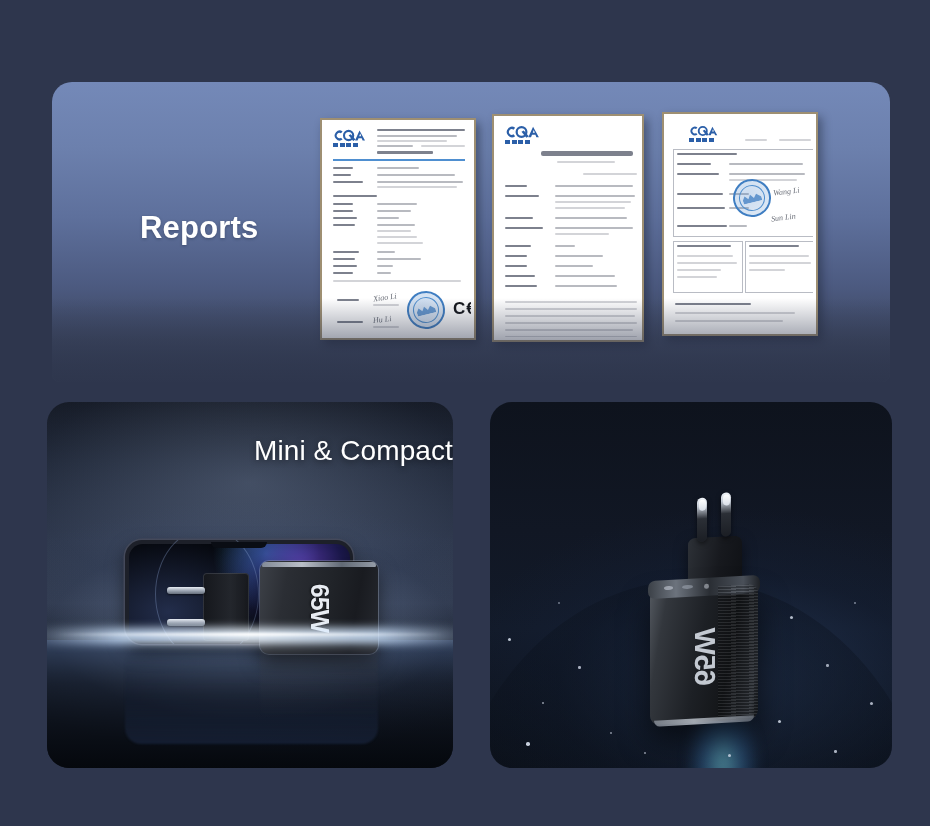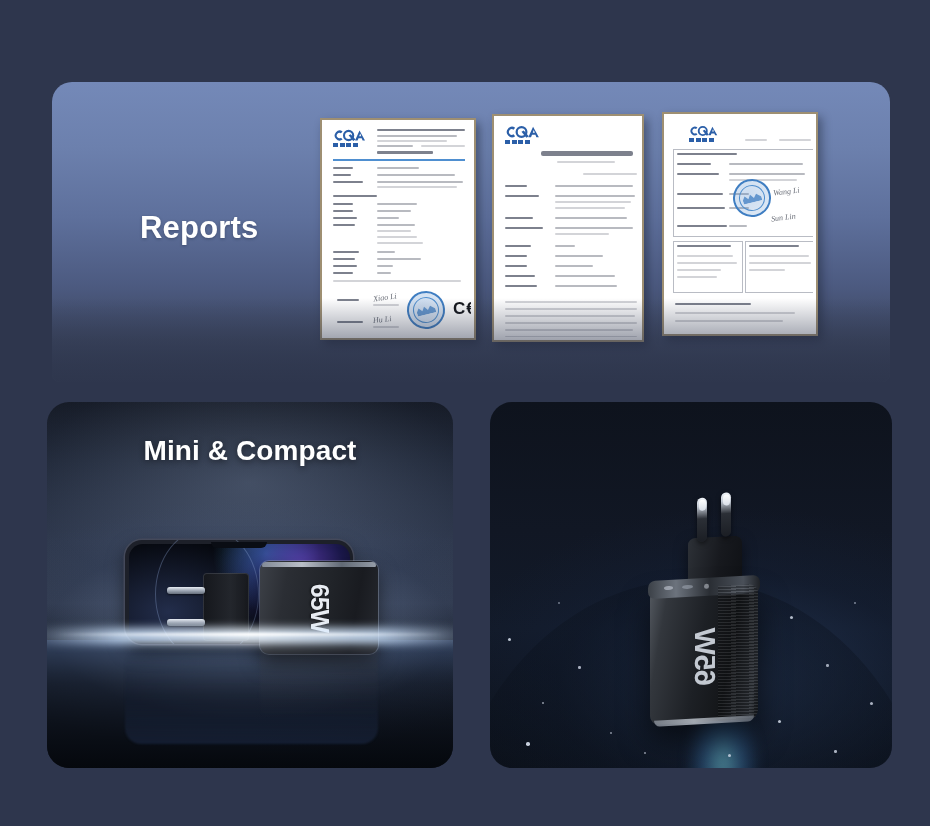--- a/index.html
+++ b/index.html
@@ -75,22 +75,22 @@
       radial-gradient(120% 70% at 50% 22%, rgba(150,170,205,.30) 0%, rgba(90,110,150,.10) 45%, rgba(0,0,0,0) 72%),
       radial-gradient(90% 45% at 50% 62%, rgba(170,195,235,.42) 0%, rgba(60,80,120,.10) 55%, rgba(0,0,0,0) 78%),
       linear-gradient(180deg,#10141d 0%,#1b2230 16%,#2b3447 38%,#30394c 55%,#141922 74%,#080b11 100%);
   }
   #feat-wide{ left:490px; width:402px;
     background:
       radial-gradient(95% 65% at 62% 78%, rgba(60,90,140,.40) 0%, rgba(25,40,70,.22) 48%, rgba(0,0,0,0) 76%),
       linear-gradient(180deg,#0e131d 0%,#111724 35%,#121a29 62%,#0c1119 100%);
   }
   .feat-title{
-    position:absolute; left:0; right:0; text-align:center; color:#fff;
-    font-weight:bold; line-height:1.13; letter-spacing:.1px;
+    position:absolute; left:0; right:0; text-align:right; color:#fff;
+    font-weight:normal; line-height:1.13; letter-spacing:.1px;
     text-shadow:0 2px 6px rgba(0,0,0,.45);
   }
   #mini-title{ top:33px; font-size:28px; }
   #wide-title{ top:30px; font-size:27px; }
 
   
   #mini-streak{
     position:absolute; left:-6%; right:-6%; top:226px; height:16px;
     background:linear-gradient(90deg, rgba(190,215,255,0) 0%, rgba(205,228,255,.85) 22%,
                rgba(235,245,255,.97) 50%, rgba(205,228,255,.85) 78%, rgba(190,215,255,0) 100%);

